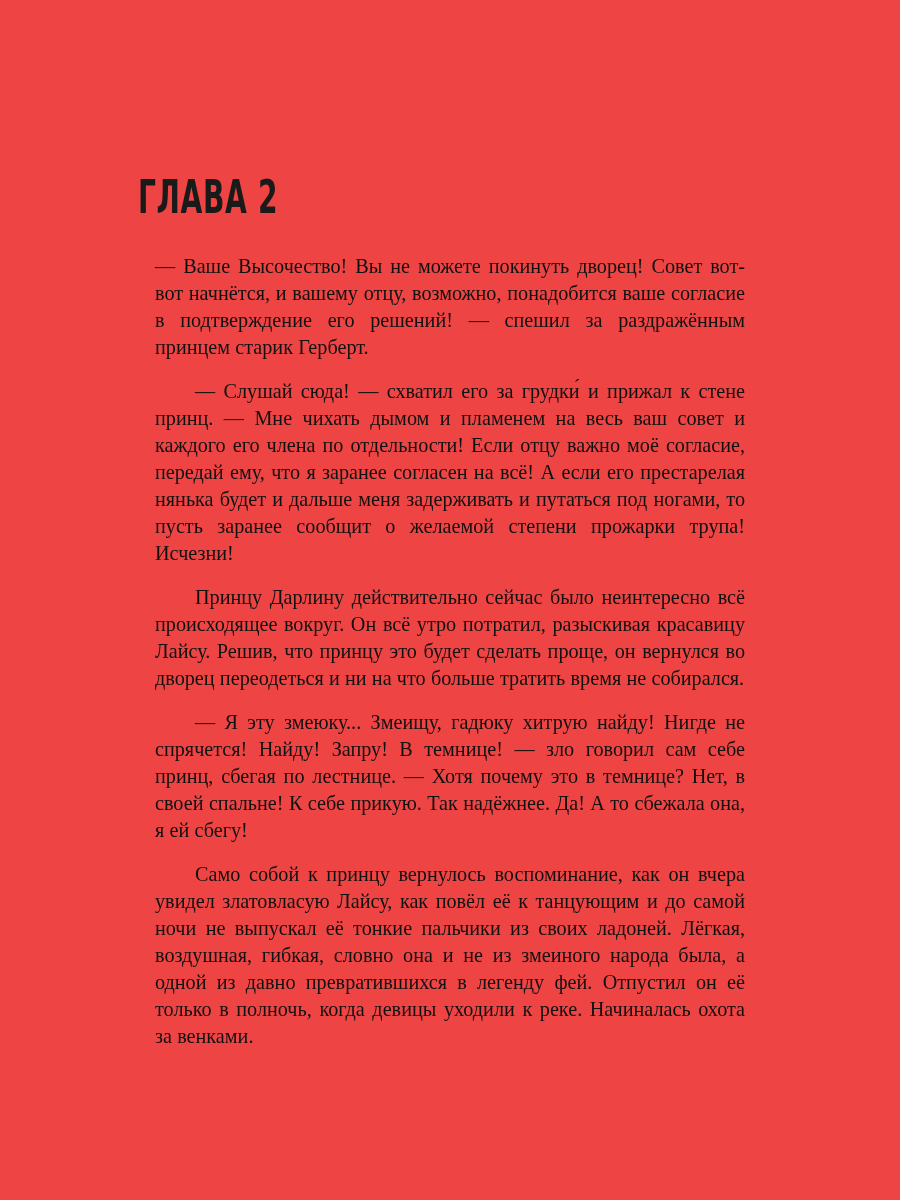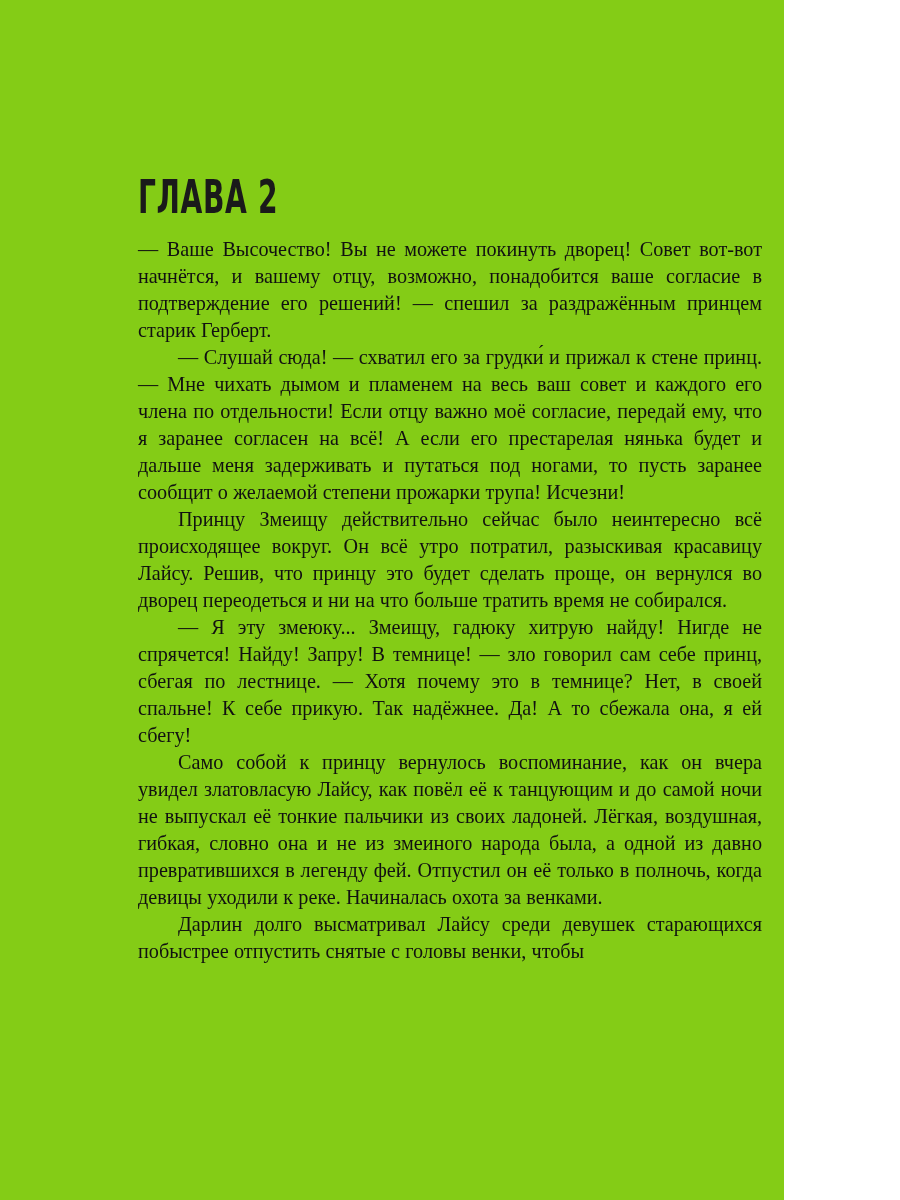--- a/index.html
+++ b/index.html
@@ -12,24 +12,24 @@
     height: 1200px;
     background: #ffffff;
     overflow: hidden;
     font-family: "Liberation Serif", "DejaVu Serif", serif;
     color: #111111;
     -webkit-font-smoothing: antialiased;
   }
 
   .page {
     position: relative;
-    width: 784px;
+    width: 900px;
     height: 1200px;
     box-sizing: border-box;
-    background: #84cc16;
+    background: #ef4444;
     text-decoration: underline;
   }
 
   
   .chapter-heading {
     position: absolute;
     left: 138px;
     top: 140px;
     width: 624px;
     font-family: "DejaVu Sans", "Liberation Sans", sans-serif;
@@ -47,21 +47,21 @@
 
   
   .body-text {
     position: absolute;
     left: 138px;
     top: 236px;
     width: 624px;
   }
 
   .para {
-    margin: 0;
+    margin: 17px;
     font-size: 20.2px;
     line-height: 27px;
     text-align: justify;
     text-justify: inter-word;
     text-indent: 40px;
     hyphens: manual;
     word-spacing: 0.2px;
     color: #111111;
   }
 
@@ -80,23 +80,22 @@
 
   <h1 class="chapter-heading">ГЛАВА 2</h1>
 
   <div class="body-text">
 
     <p class="para no-indent">— Ваше Высочество! Вы не можете покинуть дворец! Совет вот-вот начнётся, и вашему отцу, возможно, понадобится ваше согласие в подтверждение его решений! — спешил за раздражённым принцем старик Герберт.</p>
 
     <p class="para">— Слушай сюда! — схватил его за грудки́ и прижал к стене принц. — Мне чихать дымом и пламенем на весь ваш совет и каждого его члена по отдельности! Если отцу важно моё согласие, передай ему, что я заранее согласен на всё! А если его престарелая нянька будет и дальше меня задерживать и путаться под ногами, то пусть заранее сообщит о желаемой степени прожарки трупа! Исчезни!</p>
 
 
-    <p class="para">Принцу Змеищу действительно сейчас было неинтересно всё происходящее вокруг. Он всё утро потратил, разыскивая красавицу Лайсу. Решив, что принцу это будет сделать проще, он вернулся во дворец переодеться и ни на что больше тратить время не собирался.</p>
+    <p class="para">Принцу Дарлину действительно сейчас было неинтересно всё происходящее вокруг. Он всё утро потратил, разыскивая красавицу Лайсу. Решив, что принцу это будет сделать проще, он вернулся во дворец переодеться и ни на что больше тратить время не собирался.</p>
 
     <p class="para">— Я эту змеюку... Змеищу, гадюку хитрую найду! Нигде не спрячется! Найду! Запру! В темнице! — зло говорил сам себе принц, сбегая по лестнице. — Хотя почему это в темнице? Нет, в своей спальне! К себе прикую. Так надёжнее. Да! А то сбежала она, я ей сбегу!</p>
 
     <p class="para">Само собой к принцу вернулось воспоминание, как он вчера увидел златовласую Лайсу, как повёл её к танцующим и до самой ночи не выпускал её тонкие пальчики из своих ладоней. Лёгкая, воздушная, гибкая, словно она и не из змеиного народа была, а одной из давно превратившихся в легенду фей. Отпустил он её только в полночь, когда девицы уходили к реке. Начиналась охота за венками.</p>
 
-    <p class="para">Дарлин долго высматривал Лайсу среди девушек старающихся побыстрее отпустить снятые с головы венки, чтобы</p>
 
   </div>
 
 </div>
 
 </body></html>

